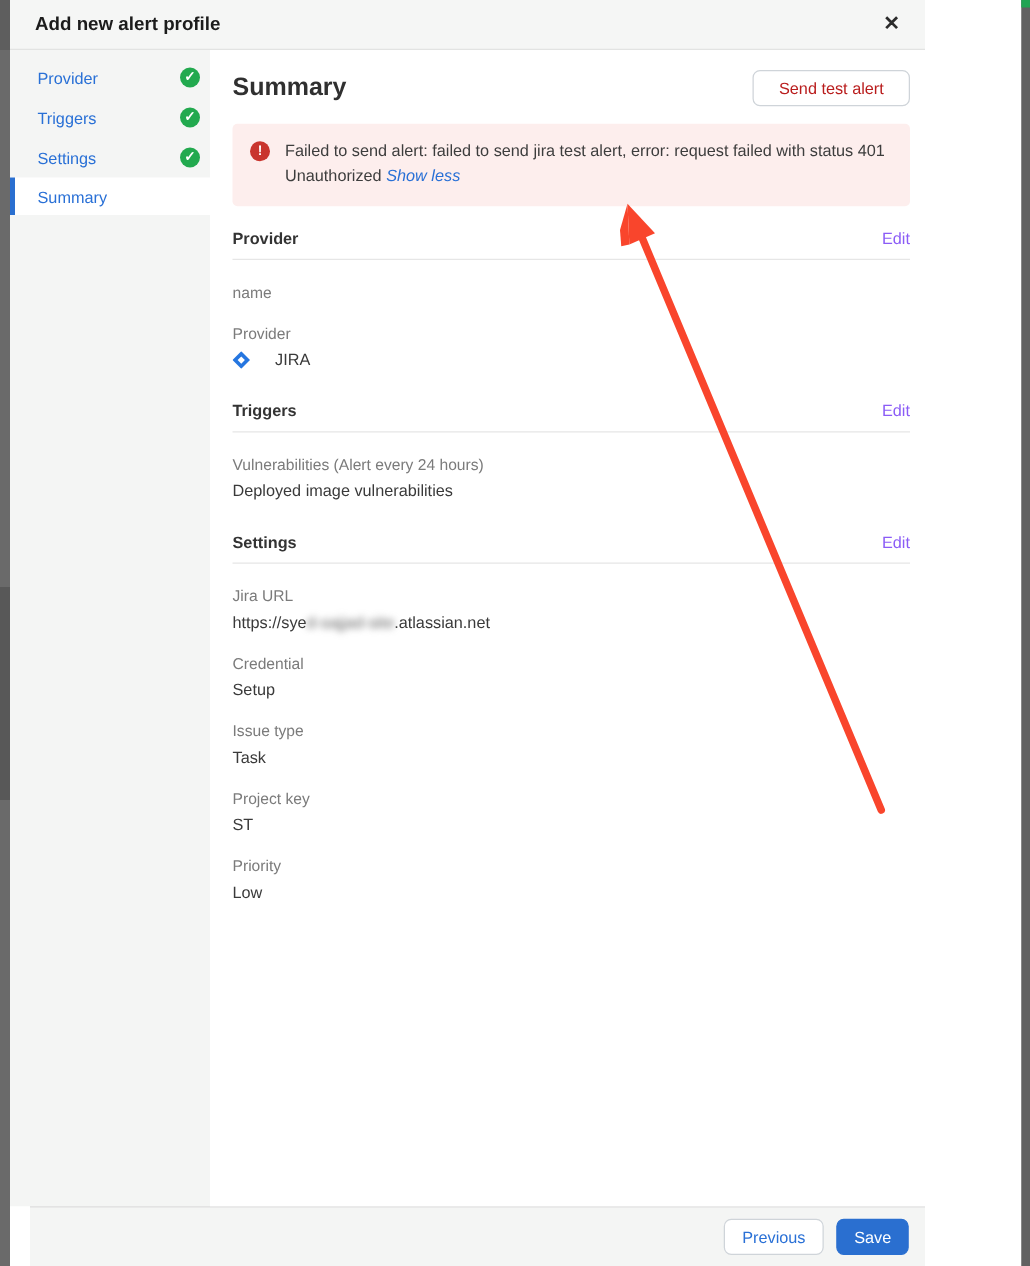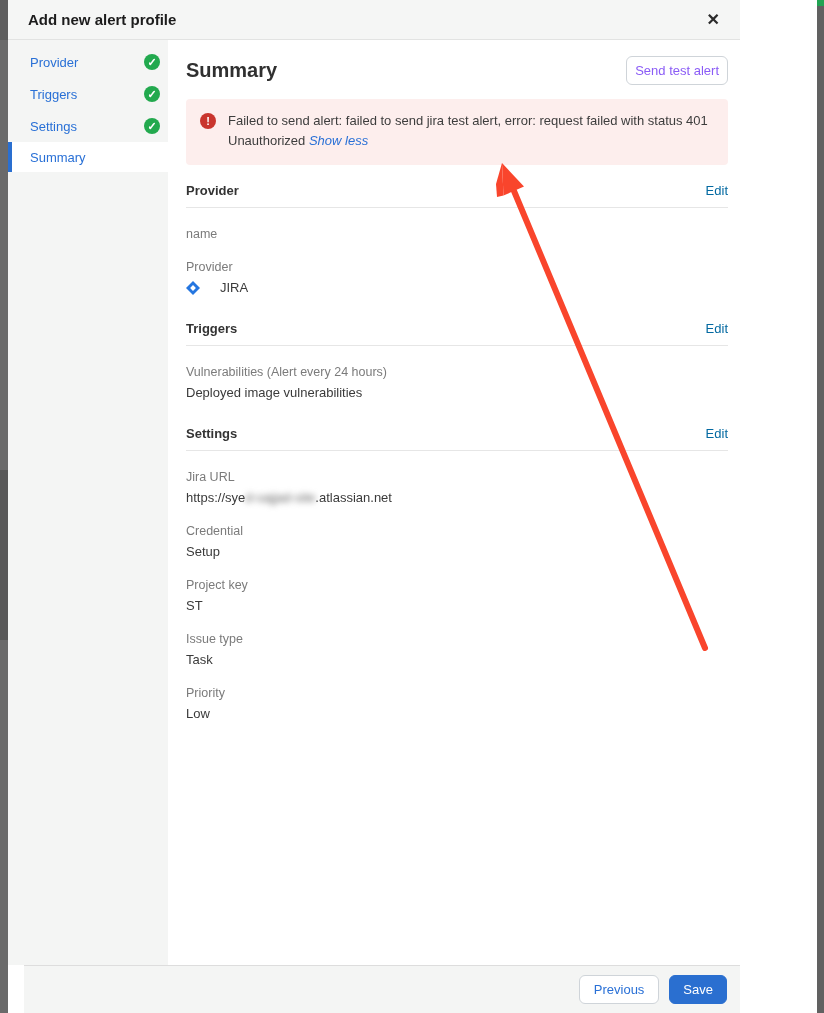--- a/index.html
+++ b/index.html
@@ -25,33 +25,33 @@
   .side-item { height:32px; display:flex; align-items:center; justify-content:space-between;
     padding:0 8px 0 22px; font-size:13px; color:#2970d6; cursor:pointer; }
   .side-item.active { background:#fff; border-left:4px solid #2a6fd0; padding-left:18px; height:30px; }
   .check-circle { width:16px; height:16px; border-radius:50%; background:#22a94e; color:#fff;
     font-size:11px; font-weight:bold; display:flex; align-items:center; justify-content:center; line-height:1; }
 
   .content { flex:1 1 auto; background:#fff; padding:16px 12px 0 18px; position:relative; }
 
   .content-top { display:flex; align-items:center; justify-content:space-between; margin-bottom:14px; }
   .page-heading { font-size:20px; font-weight:bold; color:#303030; }
-  .send-test-btn { font-size:13px; color:#8b5cf6; background:#fff; border:1px solid #cfd4d9;
-    border-radius:6px; padding:6px 8px; cursor:pointer; }
+  .send-test-btn { font-size:13px; color:#b91c1c; background:#fff; border:1px solid #cfd4d9;
+    border-radius:6px; padding:6px 20px; cursor:pointer; }
 
   .error-banner { background:#fdeeed; border-radius:4px; padding:12px 16px 14px 14px;
     display:flex; align-items:flex-start; gap:12px; margin-bottom:18px; }
   .error-icon { flex:0 0 16px; width:16px; height:16px; border-radius:50%; background:#c9352e; color:#fff;
     font-size:11px; font-weight:bold; display:flex; align-items:center; justify-content:center; margin-top:2px; line-height:1; }
   .error-text { font-size:13px; color:#3d3d3d; line-height:1.55; }
   .error-link { color:#2970d6; cursor:pointer;font-style:italic; }
 
   .section-head { display:flex; align-items:center; justify-content:space-between; margin-top:26px; }
   .section-title { font-size:13px; font-weight:bold; color:#333; }
-  .edit-link { font-size:13px; color:#0369a1; cursor:pointer; }
+  .edit-link { font-size:13px; color:#8b5cf6; cursor:pointer; }
   .divider { border-bottom:1px solid #e6e6e6; margin-top:9px; }
 
   .field { margin-top:19px; }
   .field-label { font-size:12.5px; color:#7b7b7b; }
   .field-value { font-size:13px; color:#3a3a3a; margin-top:6px; }
   .value-with-icon { display:flex; align-items:center; gap:20px; }
   .jira-icon svg { display:block; }
   .redacted { filter:blur(3px); color:#666; }
 
   .modal-footer { flex:0 0 48px; height:48px; background:#f4f5f4; border-top:1px solid #ddd;
@@ -155,26 +155,26 @@
           <div class="field-label">Jira URL</div>
           <div class="field-value">
             <span>https://sye</span><span class="redacted">d-sajjad-site</span><span>.atlassian.net</span>
           </div>
         </div>
         <div class="field">
           <div class="field-label">Credential</div>
           <div class="field-value">Setup</div>
         </div>
         <div class="field">
+          <div class="field-label">Issue type</div>
+          <div class="field-value">Task</div>
+        </div>
+        <div class="field">
           <div class="field-label">Project key</div>
           <div class="field-value">ST</div>
-        </div>
-        <div class="field">
-          <div class="field-label">Issue type</div>
-          <div class="field-value">Task</div>
         </div>
         <div class="field">
           <div class="field-label">Priority</div>
           <div class="field-value">Low</div>
         </div>
 
       </div>
     </div>
 
     <div class="modal-footer">

